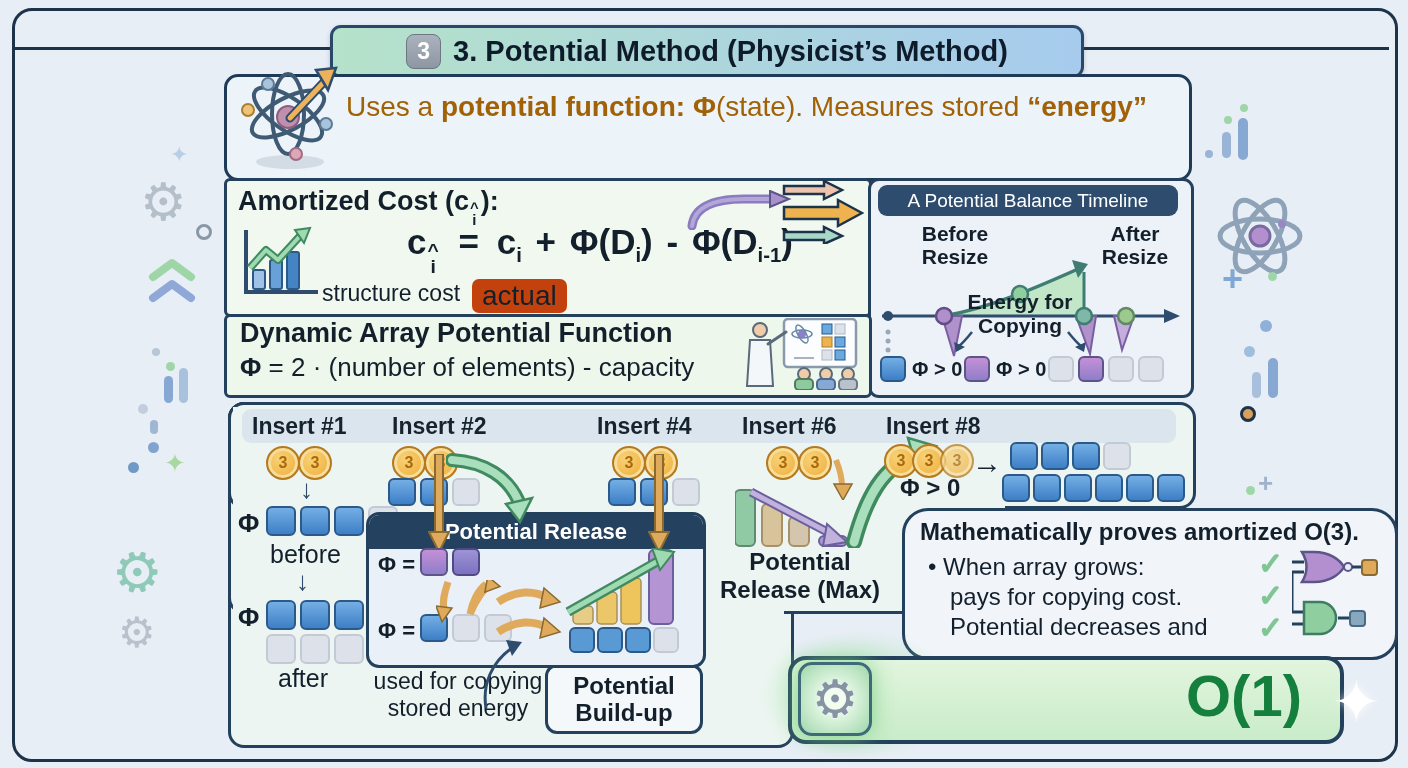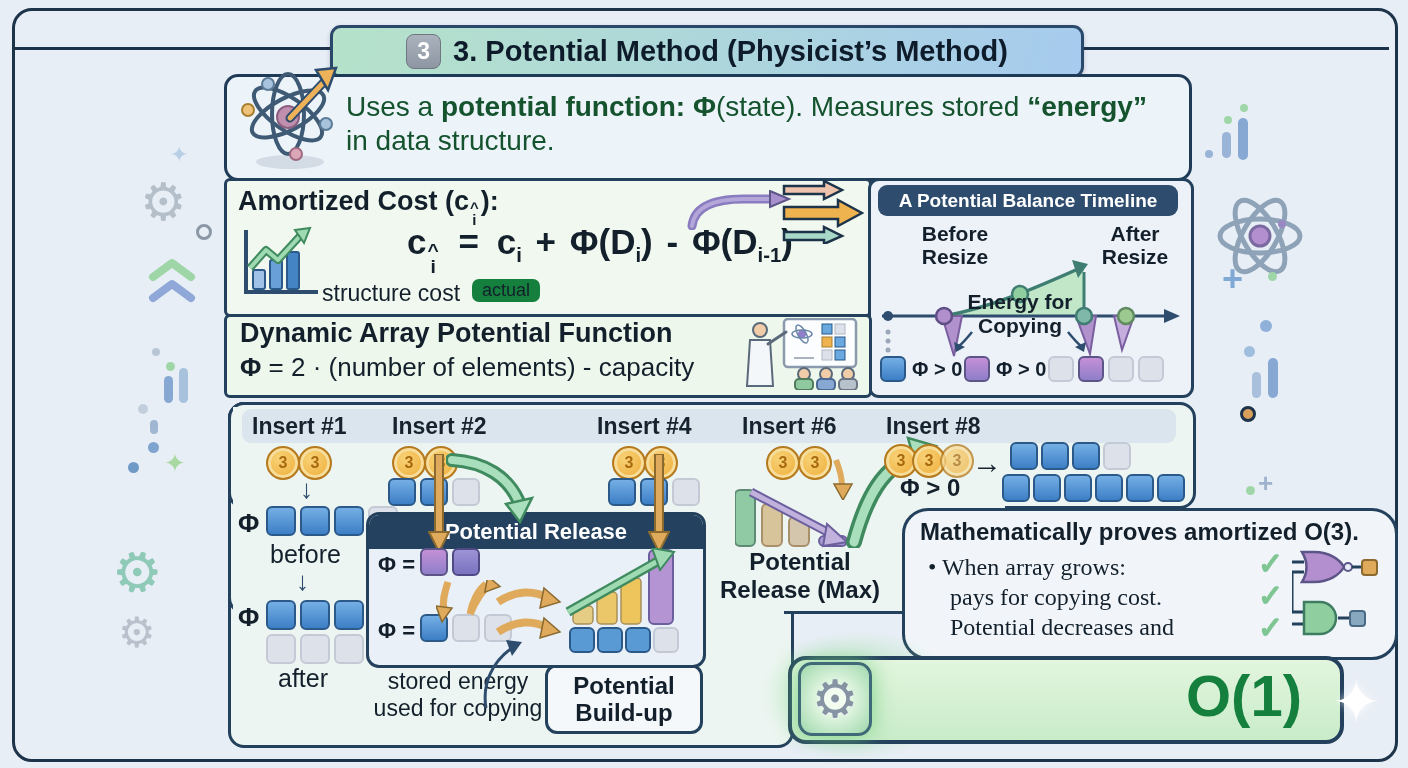--- a/index.html
+++ b/index.html
@@ -25,21 +25,21 @@
   .sq.b{background:linear-gradient(#74aee4,#3d7fc6);border:2px solid #2b5a8a;}
   .sq.g{background:#dde2ea;border:2px solid #c3cad6;}
   .sq.p{background:linear-gradient(#c490d6,#8f7ec9);border:2px solid #5d5488;}
   .sq.v{background:linear-gradient(#9d93d6,#7b72c0);border:2px solid #4f4a85;}
   .coin{width:30px;height:30px;border-radius:50%;background:radial-gradient(circle at 38% 35%,#f8d276,#edaa35);
     border:2px solid #b5791e;box-shadow:inset 0 0 0 3px #f7dd9b;display:flex;align-items:center;justify-content:center;
     color:#a8690f;font-weight:bold;font-size:16px;}
   .ss{display:inline-flex;flex-direction:column;align-items:center;font-size:.55em;line-height:.8em;vertical-align:-0.18em;margin:0 2px 0 1px;font-weight:bold;}
   sub{font-size:.58em;}
   .pill{border-radius:7px;padding:1px 10px;}
-  .hdr-pill{background:#2e4d6e;color:#fff;font-weight:bold;border-radius:9px;display:flex;align-items:center;justify-content:center;}
+  .hdr-pill{background:#2e4d6e;color:#fff;font-weight:normal;border-radius:9px;display:flex;align-items:center;justify-content:center;}
   .panelpiece{background:#ecf5f1;border:3px solid #23405c;border-radius:16px;}
   .panelpatch{background:#ecf5f1;}
   .inslabel{font-weight:bold;font-size:23px;color:#16232f;}
   .deco{color:#b8c5d4;}
   .chk{color:#7ec793;font-weight:bold;font-size:30px;text-shadow:0 0 1px #5aa871;}
 </style>
 </head>
 <body>
 
 <div id="stage">
@@ -105,23 +105,22 @@
     </g>
     <circle cx="50" cy="55" r="11" fill="#c08fae" stroke="#8a5f80" stroke-width="2"></circle>
     <circle cx="30" cy="22" r="6" fill="#a8c4dc" stroke="#5a7a96" stroke-width="2"></circle>
     <circle cx="10" cy="48" r="6" fill="#eec279" stroke="#a87f2e" stroke-width="2"></circle>
     <circle cx="88" cy="62" r="6" fill="#a8c4dc" stroke="#5a7a96" stroke-width="2"></circle>
     <circle cx="58" cy="92" r="6" fill="#dca8b8" stroke="#a06a80" stroke-width="2"></circle>
     <line x1="52" y1="56" x2="86" y2="20" stroke="#2e4d6e" stroke-width="9" stroke-linecap="round"></line>
     <line x1="52" y1="56" x2="85" y2="21" stroke="#eeb25a" stroke-width="5" stroke-linecap="round"></line>
     <polygon points="78,8 98,6 90,28" fill="#eeb25a" stroke="#2e4d6e" stroke-width="2.5"></polygon>
   </svg>
-  <div class="abs" style="left:346px;top:90px;width:830px;font-size:28px;line-height:34px;color:#14532d;">
+  <div class="abs" style="left:346px;top:90px;width:830px;font-size:28px;line-height:34px;color:#a16207;">
     <span>Uses a </span><b>potential function: Φ</b><span>(state). Measures stored </span><b>“energy”</b><br>
-    <span>in data structure.</span>
   </div>
 
   <div class="abs gpanel" style="left:224px;top:178px;width:642px;height:133px;"></div>
   <div class="abs" style="left:238px;top:186px;font-size:27px;font-weight:bold;">
     <span>Amortized Cost (c</span><span class="ss">
         <span>^</span>
         <span>i</span>
       </span><span>):</span>
   </div>
 
@@ -142,21 +141,21 @@
       </span>
     <span style="margin:0 8px;">=</span>
     <span>c</span><sub>i</sub>
     <span style="margin:0 4px;">+</span>
     <span>Φ(D</span><sub>i</sub><span>)</span>
     <span style="margin:0 4px;">-</span>
     <span>Φ(D</span><sub>i-1</sub><span>)</span>
   </div>
 
   <span class="abs" style="left:322px;top:280px;font-size:23px;">structure cost</span>
-  <span class="abs pill" style="left:472px;top:279px;font-size:18px;background:#15803d;">actual</span>
+  <span class="abs pill" style="left:472px;top:279px;font-size:28px;background:#c2410c;">actual</span>
 
   <svg class="abs" style="left:686px;top:190px;" width="106" height="40" viewBox="0 0 106 40">
     <path d="M6,36 C8,18 26,9 58,9 L86,9" fill="none" stroke="#8a7cc0" stroke-width="9" stroke-linecap="round"></path>
     <path d="M6,36 C8,18 26,9 58,9 L84,9" fill="none" stroke="#b4a6d8" stroke-width="4" stroke-linecap="round"></path>
     <polygon points="84,1 103,9 84,17" fill="#a890cc" stroke="#5d5488" stroke-width="2"></polygon>
   </svg>
   <svg class="abs" style="left:782px;top:180px;" width="82" height="64" viewBox="0 0 82 64">
     <polygon points="2,6 42,6 42,1 60,10 42,19 42,14 2,14" fill="#eec3ad" stroke="#1d3349" stroke-width="2.5"></polygon>
     <polygon points="2,27 56,27 56,20 80,33 56,46 56,39 2,39" fill="#eeb24f" stroke="#1d3349" stroke-width="2.5"></polygon>
     <polygon points="2,52 42,52 42,47 60,56 42,64 42,60 2,60" fill="#a8d8c8" stroke="#1d3349" stroke-width="2.5"></polygon>
@@ -360,22 +359,22 @@
       <rect x="38" y="80" width="24" height="24" rx="5" fill="#5a9ad4" stroke="#2b5a8a" stroke-width="2"></rect>
       <rect x="66" y="80" width="24" height="24" rx="5" fill="#5a9ad4" stroke="#2b5a8a" stroke-width="2"></rect>
       <rect x="94" y="80" width="24" height="24" rx="5" fill="#dde2ea" stroke="#c3cad6" stroke-width="2"></rect>
     </g>
   </svg>
   <svg class="abs" style="left:468px;top:636px;z-index:6;" width="64" height="74" viewBox="0 0 64 74">
     <path d="M18,72 C14,48 24,26 44,12" fill="none" stroke="#2e4d6e" stroke-width="3"></path>
     <polygon points="38,4 54,6 44,20" fill="#2e4d6e"></polygon>
   </svg>
   <div class="abs" style="left:368px;top:668px;width:180px;text-align:center;font-size:23px;line-height:27px;">
+    <div>used for copying</div>
     <div>stored energy</div>
-    <div>used for copying</div>
   </div>
   <div class="abs" style="left:545px;top:664px;width:152px;height:64px;background:#f4f8fb;border:3px solid #23405c;border-radius:12px;display:flex;flex-direction:column;align-items:center;justify-content:center;font-weight:bold;font-size:24px;line-height:27px;">
     <div>Potential</div>
     <div>Build-up</div>
   </div>
 
   <div class="abs coin" style="left:766px;top:446px;">
       <span>3</span>
     </div>
   <div class="abs coin" style="left:798px;top:446px;">
@@ -425,21 +424,21 @@
       <div class="sq b" style="height: 28px; width: 28px;"></div>
       <div class="sq b" style="height: 28px; width: 28px;"></div>
       <div class="sq b" style="height: 28px; width: 28px;"></div>
       <div class="sq b" style="height: 28px; width: 28px;"></div>
       <div class="sq b" style="height: 28px; width: 28px;"></div>
       <div class="sq b" style="height: 28px; width: 28px;"></div>
     </div>
 
   <div class="abs" style="left:902px;top:508px;width:490px;height:146px;background:#f1f5fa;border:3px solid #23405c;border-radius:26px;z-index:7;"></div>
   <div class="abs" style="left:920px;top:518px;font-size:24px;font-weight:bold;z-index:8;">Mathematically proves amortized O(3).</div>
-  <div class="abs" style="left:928px;top:552px;font-size:24px;line-height:30px;z-index:8;font-family:Liberation Serif, serif;">
+  <div class="abs" style="left:928px;top:552px;font-size:24px;line-height:30px;z-index:8;">
     <div>• When array grows:</div>
     <div style="margin-left:22px;">pays for copying cost.</div>
     <div style="margin-left:22px;">Potential decreases and</div>
   </div>
   <span class="abs chk" style="left:1258px;top:546px;z-index:8;">✓</span>
   <span class="abs chk" style="left:1258px;top:578px;z-index:8;">✓</span>
   <span class="abs chk" style="left:1258px;top:610px;z-index:8;">✓</span>
   <svg class="abs" style="left:1292px;top:548px;z-index:8;" width="100" height="96" viewBox="0 0 100 96">
     <line x1="0" y1="14" x2="12" y2="14" stroke="#23405c" stroke-width="3"></line>
     <line x1="0" y1="24" x2="12" y2="24" stroke="#23405c" stroke-width="3"></line>

